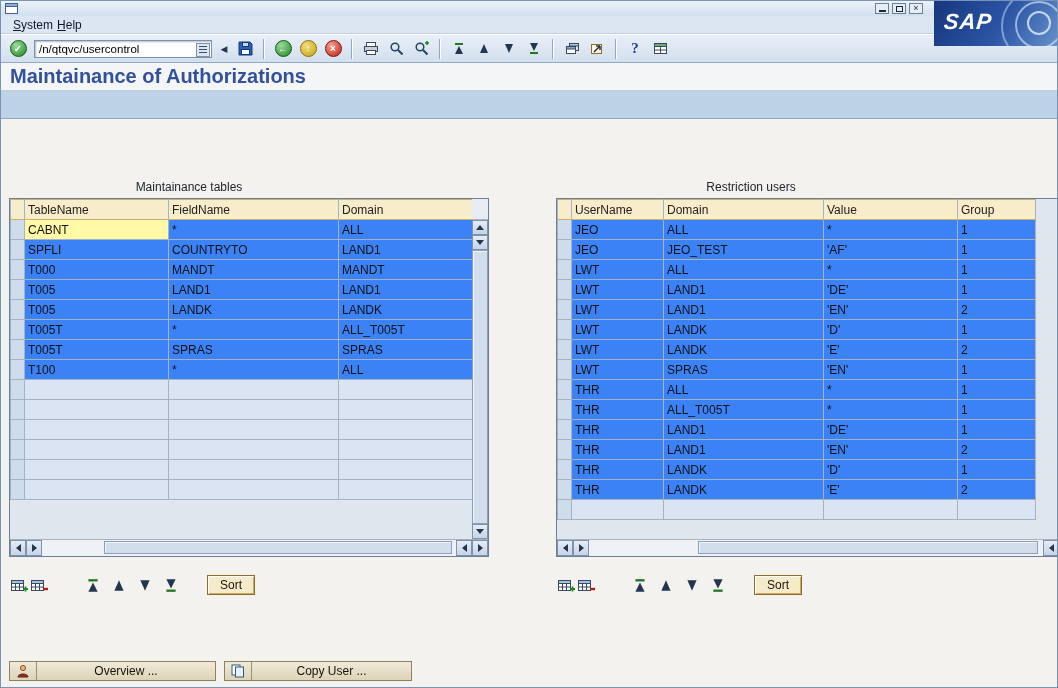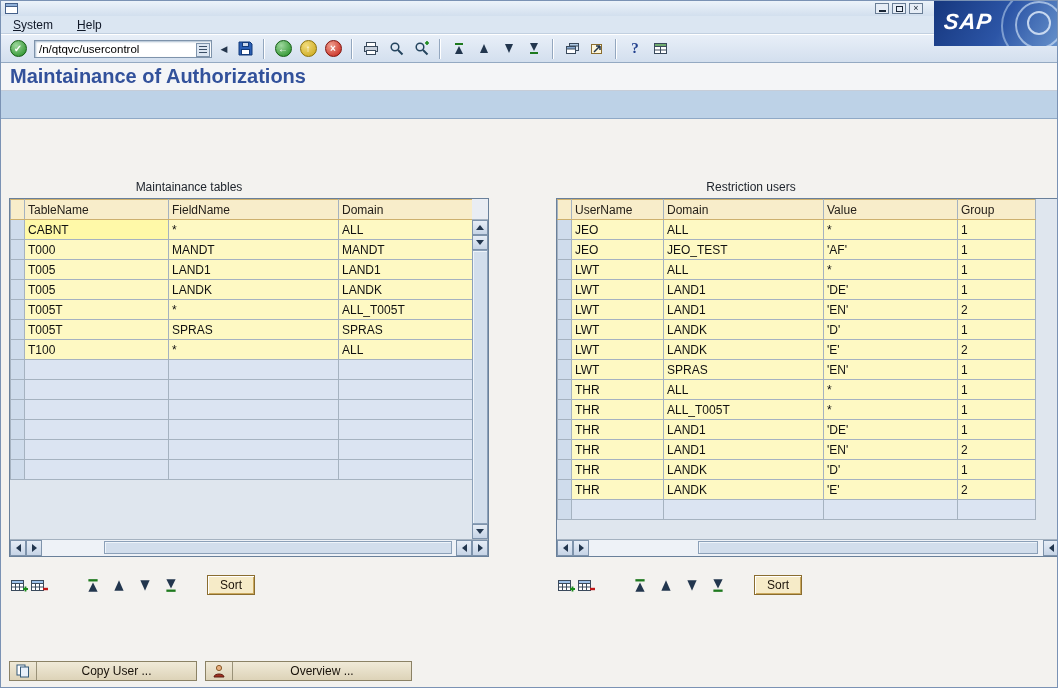--- a/index.html
+++ b/index.html
@@ -15,21 +15,21 @@
 
   
   .topstrip{position:absolute;top:0;left:0;right:0;height:15px;background:linear-gradient(#ecf3fa,#d2dfee);
     display:flex;align-items:center;padding:0 4px;box-sizing:border-box;}
   .winbtns{position:absolute;right:134px;top:2px;display:flex;gap:3px;}
   .winbtn{width:14px;height:11px;border:1px solid #6a7e96;background:#e6edf6;display:flex;
     align-items:center;justify-content:center;font-size:9px;line-height:1;color:#1a2636;box-sizing:border-box;}
   .winbtn .minbar{width:7px;height:2px;background:#1a2636;margin-top:5px;}
   .winbtn .maxbox{width:7px;height:6px;border:1px solid #1a2636;box-sizing:border-box;}
   .menubar{position:absolute;top:15px;left:0;right:0;height:18px;background:var(--chrome_bg);
-    display:flex;align-items:center;gap:24px;padding:0 12px;border-bottom:1px solid #c2d0e0;box-sizing:border-box;}
+    display:flex;align-items:center;gap:4px;padding:0 12px;border-bottom:1px solid #c2d0e0;box-sizing:border-box;}
   .menu-item{display:inline-block;font-size:12px;color:#101828;cursor:default;}
   .menu-item::first-letter{text-decoration:underline;}
   .toolbar{position:absolute;top:33px;left:0;right:0;height:29px;background:linear-gradient(#e8eff8,#d3dfee);
     border-top:1px solid #ffffff;border-bottom:1px solid #94a9c2;display:flex;align-items:center;
     padding:0 6px;gap:3px;box-sizing:border-box;}
   .tbtn{width:22px;height:22px;display:flex;align-items:center;justify-content:center;flex:0 0 auto;}
   .tbtn.narrow{width:14px;}
   .sep{width:0;height:20px;border-left:1px solid #93a7bf;border-right:1px solid #fff;margin:0 4px;flex:0 0 auto;}
   .circ{width:15px;height:15px;border-radius:50%;color:#fff;font-size:10px;font-weight:bold;
     display:flex;align-items:center;justify-content:center;line-height:1;}
@@ -61,21 +61,21 @@
   .logo .r3{width:20px;height:20px;right:6px;top:10px;border-color:rgba(230,240,252,.8);}
   .logo-text{position:absolute;left:10px;top:8px;color:#fff;font-size:22px;font-weight:bold;
     font-style:italic;letter-spacing:1px;transform:skewX(-6deg);}
 
   
   .panel{position:absolute;top:179px;}
   .panel.leftp{left:8px;width:480px;}
   .panel.rightp{left:555px;width:520px;}
   .tc-caption{height:15px;margin-bottom:3px;width:75%;text-align:center;font-size:12px;color:#20262e;}
   .tablebox{position:relative;background:#dfe6ee;border:1px solid var(--frame);box-sizing:border-box;height:359px;}
-  table.grid{border-collapse:collapse;table-layout:fixed;background:#fef9c3;}
+  table.grid{border-collapse:collapse;table-layout:fixed;background:#3b82f6;}
   table.grid th,table.grid td{border:1px solid var(--grid_border);height:19px;padding:0 3px;
     font-size:12px;font-weight:normal;text-align:left;overflow:hidden;white-space:nowrap;box-sizing:content-box;}
   table.grid th{background:var(--header_bg);border-color:var(--header_border) var(--grid_border) var(--header_border) var(--grid_border);color:#25201a;}
   th.selth,td.selcell{background:var(--selector_bg);}
   td.emptycell{background:var(--empty_bg);}
   td.cursorcell{background:var(--cursor_bg);margin-top:22px;}
   .vscroll{position:absolute;top:0;right:0;bottom:17px;width:16px;display:flex;flex-direction:column;background:var(--scroll_track);}
   .vcorner{height:20px;background:#e9edf3;border-bottom:1px solid var(--grid_border);flex:0 0 auto;}
   .sbtn{flex:0 0 auto;width:16px;height:15px;background:linear-gradient(#e6edf6,#c6d4e6);
     border:1px solid #7e93ab;box-sizing:border-box;display:flex;align-items:center;justify-content:center;}
@@ -272,20 +272,26 @@
         </thead>
         <tbody>
             <tr>
               <td class="selcell"></td>
               <td class="cursorcell">CABNT</td>
               <td>*</td>
               <td>ALL</td>
             </tr>
             <tr>
               <td class="selcell"></td>
+              <td>SPFLI</td>
+              <td>COUNTRYTO</td>
+              <td>LAND1</td>
+            </tr>
+            <tr>
+              <td class="selcell"></td>
               <td>T000</td>
               <td>MANDT</td>
               <td>MANDT</td>
             </tr>
             <tr>
               <td class="selcell"></td>
               <td>T005</td>
               <td>LAND1</td>
               <td>LAND1</td>
             </tr>
@@ -643,33 +649,33 @@
           <path d="M6 9L10 1H2Z" fill="#22364e"></path>
             <rect x="2" y="10" width="8" height="2" fill="#1e7a1e"></rect>
         </svg>
       </span>
       <span class="gap26"></span>
       <button class="sortbtn">Sort</button>
     </div>
   </div>
 
   <div class="footer">
+    <div class="fbtn overview">
+      <span class="ficon">
+        <svg width="14" height="14" viewBox="0 0 14 14">
+          <circle cx="7" cy="4" r="2.6" fill="#e8b080" stroke="#8a5a2a"></circle>
+          <path d="M2 13 C2 9,12 9,12 13 Z" fill="#a03020" stroke="#5a1a10"></path>
+        </svg>
+      </span>
+      <span class="flabel">Overview ...</span>
+    </div>
     <div class="fbtn copyuser">
       <span class="ficon">
         <svg width="14" height="14" viewBox="0 0 14 14">
           <rect x="1" y="1" width="8" height="10" fill="#fff" stroke="#345a7a"></rect>
           <rect x="4.5" y="3" width="8" height="10" fill="#e8f0fa" stroke="#345a7a"></rect>
         </svg>
       </span>
       <span class="flabel">Copy User ...</span>
     </div>
-    <div class="fbtn overview">
-      <span class="ficon">
-        <svg width="14" height="14" viewBox="0 0 14 14">
-          <circle cx="7" cy="4" r="2.6" fill="#e8b080" stroke="#8a5a2a"></circle>
-          <path d="M2 13 C2 9,12 9,12 13 Z" fill="#a03020" stroke="#5a1a10"></path>
-        </svg>
-      </span>
-      <span class="flabel">Overview ...</span>
-    </div>
   </div>
 
 </div>
 
 </body></html>

